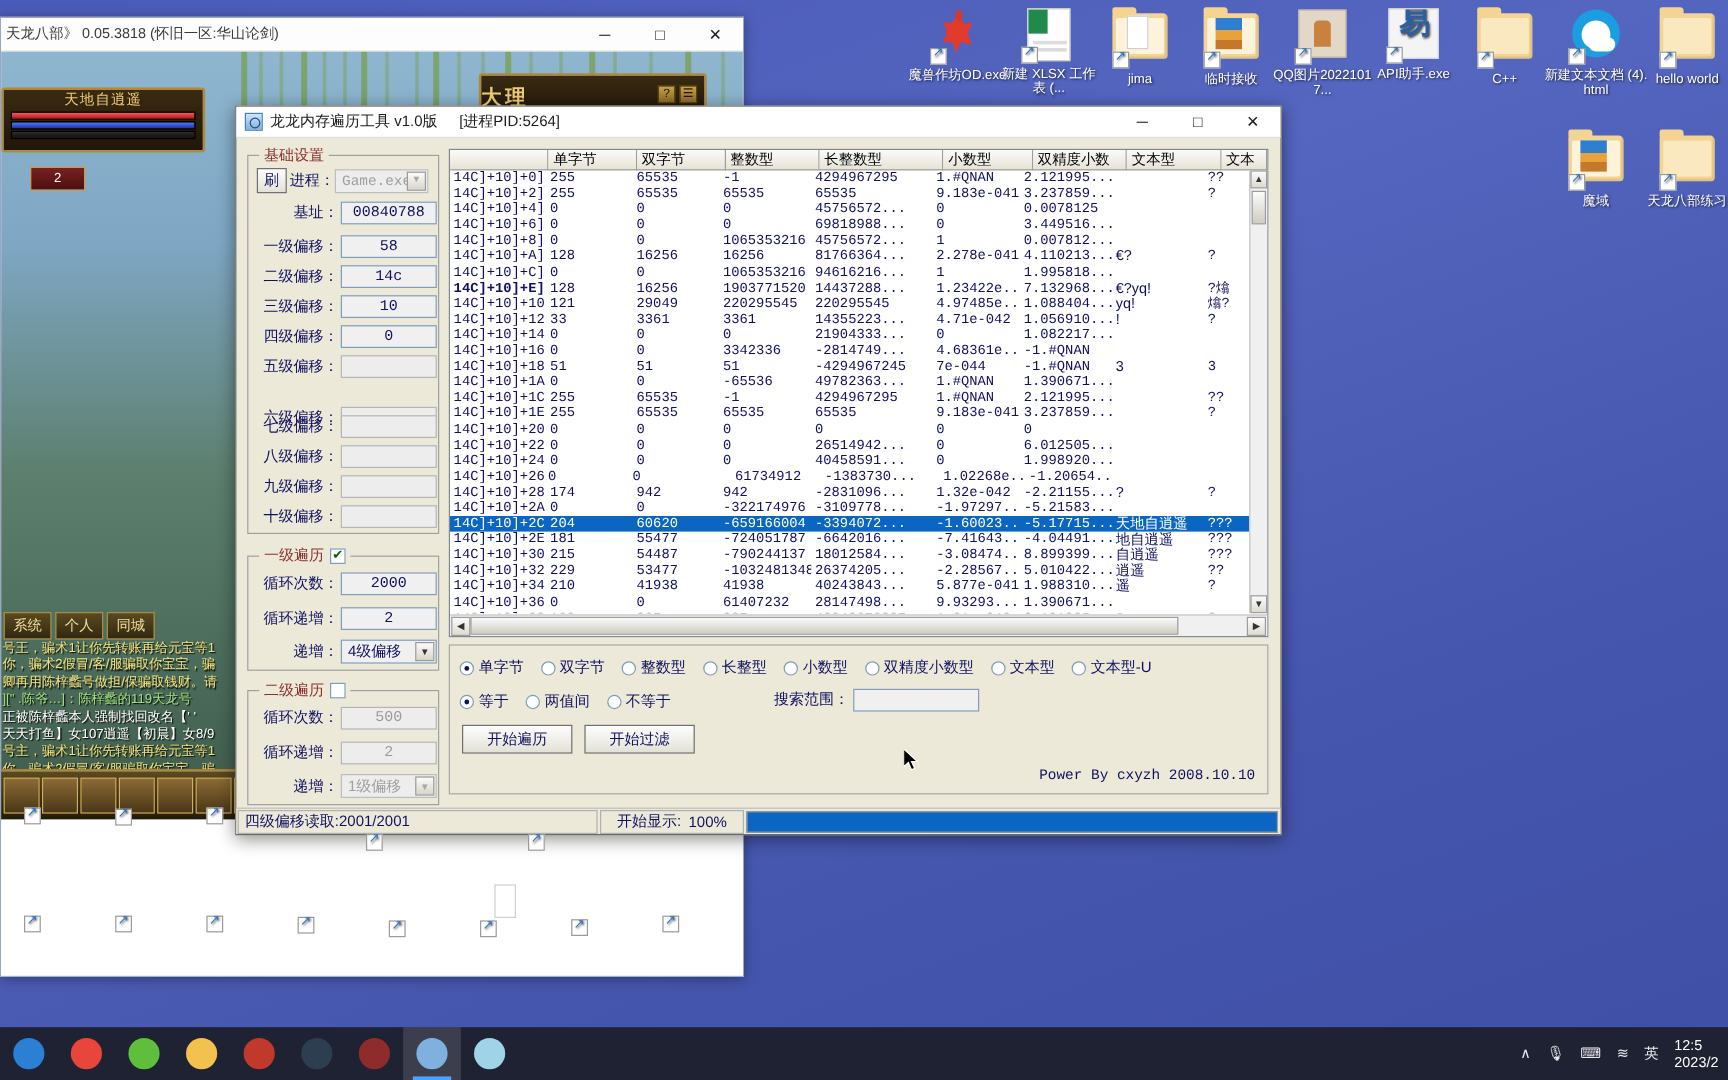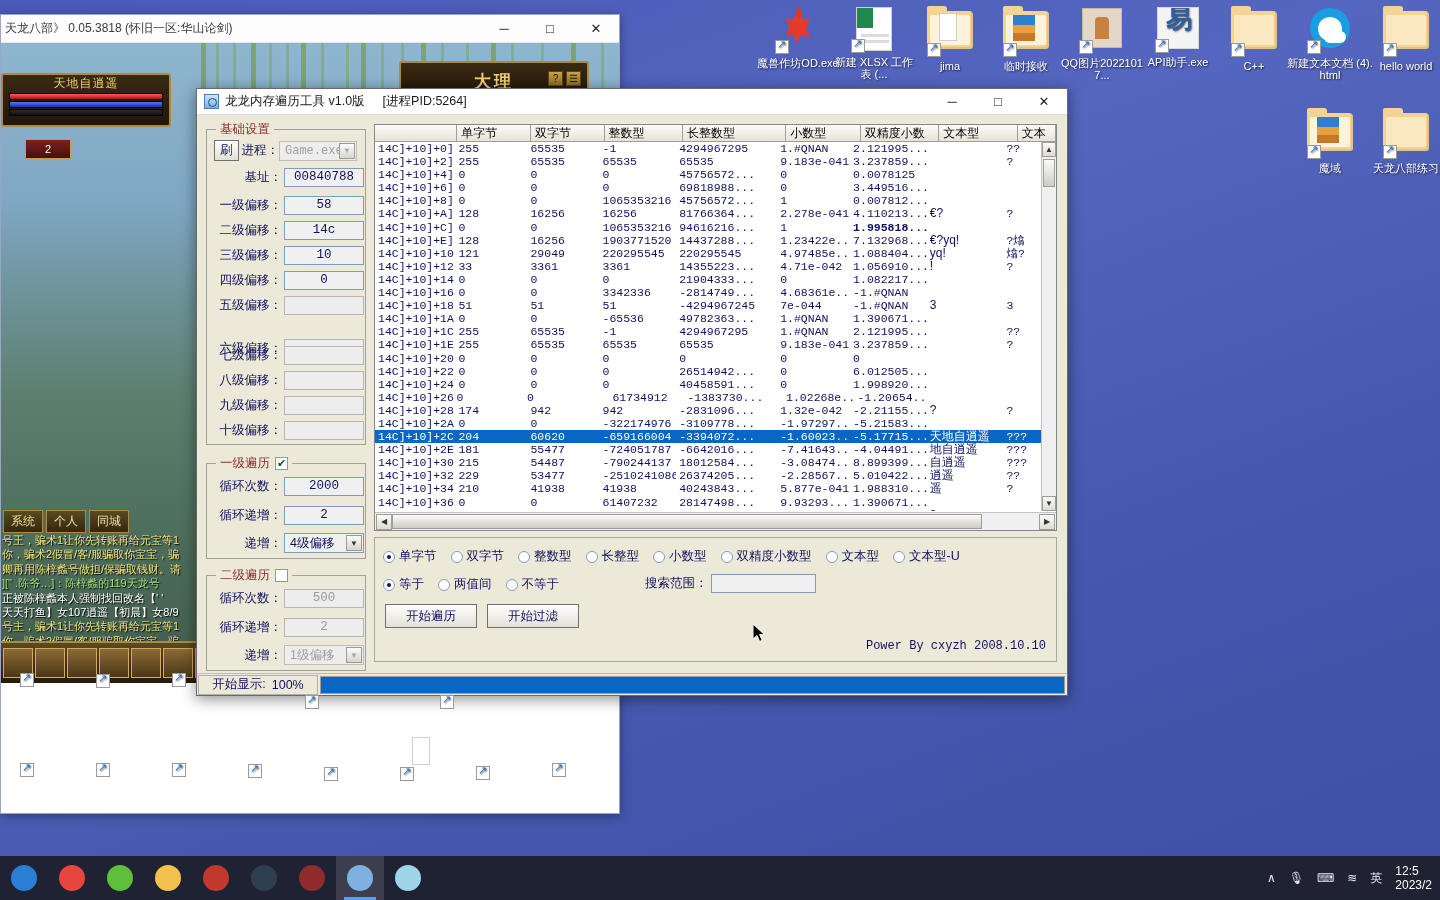--- a/index.html
+++ b/index.html
@@ -116,21 +116,21 @@
     position:absolute; left:24px; top:96px; width:46px; height:20px;
     background:linear-gradient(#7a2020,#4a1010);
     border:1px solid #c79b44; color:#fff; font-size:11px;
     text-align:center; line-height:18px;
   }
 
   #zone-frame {
     position:absolute; right:30px; top:18px; width:190px; height:40px;
     background:linear-gradient(#3a2a12,#1d1408);
     border:2px solid #b08a3c; border-radius:3px;
-    display:flex; align-items:center; justify-content:center;
+    display:flex; align-items:center; 
   }
   #zone-name { color:#f0cf72; font-size:17px; letter-spacing:3px; font-weight:bold;}
   #zone-coord { position:absolute; bottom:1px; width:100%; text-align:center;
     color:#c9a24a; font-size:9px; letter-spacing:5px; }
   .zone-btn {
     position:absolute; top:8px; width:15px; height:15px;
     background:linear-gradient(#c9a24a,#8a6d25); border:1px solid #5a4415;
     color:#241a06; font-size:10px; text-align:center; line-height:14px;
   }
 
@@ -876,26 +876,26 @@
               <div class="gc cn" style="width: 82px;">€?</div>
               <div class="gc" style="width: 40px;">?</div>
             </div>
             <div class="grow">
               <div class="gc" style="width: 86px;">14C]+10]+C]</div>
               <div class="gc" style="width: 77px;">0</div>
               <div class="gc" style="width: 77px;">0</div>
               <div class="gc" style="width: 82px;">1065353216</div>
               <div class="gc" style="width: 108px;">94616216...</div>
               <div class="gc" style="width: 78px;">1</div>
-              <div class="gc" style="width: 82px; font-weight: bold;">1.995818...</div>
+              <div class="gc" style="width: 82px;">1.995818...</div>
               <div class="gc cn" style="width: 82px;"></div>
               <div class="gc" style="width: 40px;"></div>
             </div>
             <div class="grow">
-              <div class="gc" style="width: 86px;">14C]+10]+E]</div>
+              <div class="gc" style="width: 86px; font-weight: bold;">14C]+10]+E]</div>
               <div class="gc" style="width: 77px;">128</div>
               <div class="gc" style="width: 77px;">16256</div>
               <div class="gc" style="width: 82px;">1903771520</div>
               <div class="gc" style="width: 108px;">14437288...</div>
               <div class="gc" style="width: 78px;">1.23422e...</div>
               <div class="gc" style="width: 82px;">7.132968...</div>
               <div class="gc cn" style="width: 82px;">€?yq!</div>
               <div class="gc" style="width: 40px;">?熻</div>
             </div>
             <div class="grow">
@@ -1082,21 +1082,21 @@
               <div class="gc" style="width: 108px;">18012584...</div>
               <div class="gc" style="width: 78px;">-3.08474...</div>
               <div class="gc" style="width: 82px;">8.899399...</div>
               <div class="gc cn" style="width: 82px;">自逍遥</div>
               <div class="gc" style="width: 40px;">???</div>
             </div>
             <div class="grow">
               <div class="gc" style="width: 86px;">14C]+10]+32]</div>
               <div class="gc" style="width: 77px;">229</div>
               <div class="gc" style="width: 77px;">53477</div>
-              <div class="gc" style="width: 82px;">-2510241086</div>
+              <div class="gc" style="width: 82px;">-1032481348</div>
               <div class="gc" style="width: 108px;">26374205...</div>
               <div class="gc" style="width: 78px;">-2.28567...</div>
               <div class="gc" style="width: 82px;">5.010422...</div>
               <div class="gc cn" style="width: 82px;">逍遥</div>
               <div class="gc" style="width: 40px;">??</div>
             </div>
             <div class="grow">
               <div class="gc" style="width: 86px;">14C]+10]+34]</div>
               <div class="gc" style="width: 77px;">210</div>
               <div class="gc" style="width: 77px;">41938</div>
@@ -1197,20 +1197,21 @@
           <div class="fld-in" style="width:105px; margin-left:3px;"></div>
         </div>
 
         <button class="btn-sm" style="position:absolute; left:10px; top:66px; width:92px; height:24px;">开始遍历</button>
         <button class="btn-sm" style="position:absolute; left:112px; top:66px; width:92px; height:24px;">开始过滤</button>
 
         <div id="powered">Power By cxyzh 2008.10.10</div>
       </div>
 
       <div id="statusbar">
+        <div class="sb-cell" style="width:300px;">四级偏移读取:2001/2001</div>
         <div class="sb-cell" style="width:120px; justify-content:center; gap:6px;">
           <span>开始显示:</span>
           <span>100%</span>
         </div>
         <div id="sb-progress"></div>
       </div>
 
     </div>
 
     <svg id="cursor-arrow" viewBox="0 0 14 20">

